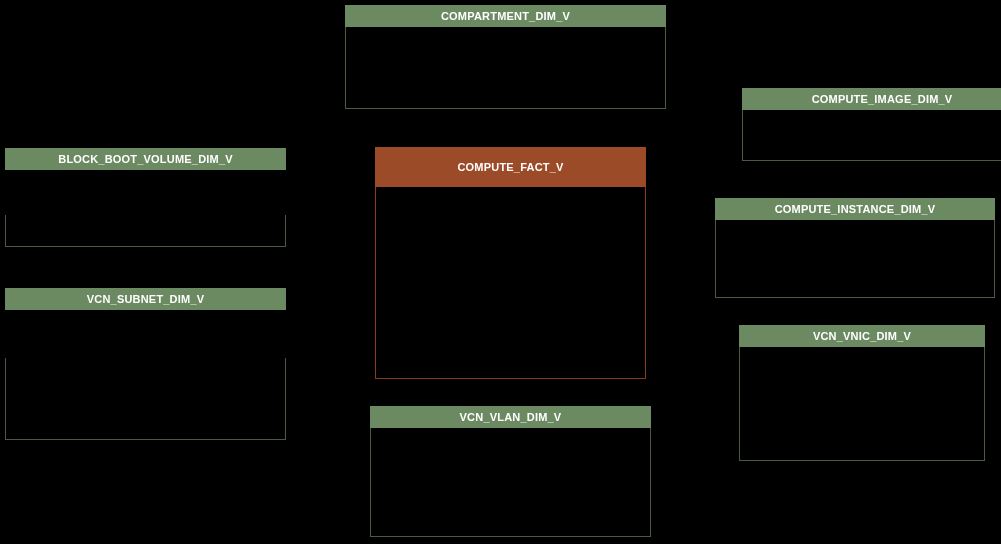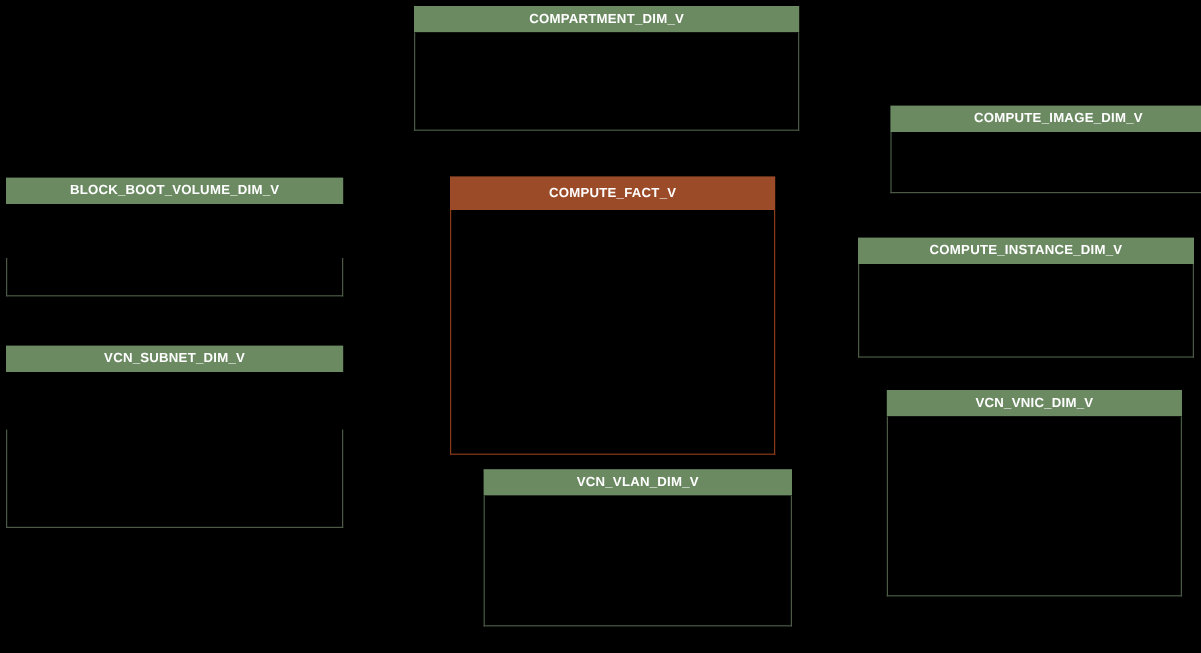--- a/index.html
+++ b/index.html
@@ -51,21 +51,21 @@
   .dim .table-header {
     background: #6b8a62;
     height: 22px;
   }
   .dim .table-body {
     border-color: #4a5a45;
   }
   
   .fact .table-header {
     background: #9c4b28;
-    height: 28px;
+    height: 40px;
   }
   .fact .table-body {
     border-color: #8b3a1a;
   }
 </style>
 </head>
 <body>
 
 <div id="canvas">
     <div class="table-box dim" style="left: 345px; top: 5px; width: 321px; height: 104px;">
@@ -85,21 +85,21 @@
       <div class="table-body"></div>
     </div>
     <div class="table-box dim" style="left: 715px; top: 198px; width: 280px; height: 100px; border-radius: 22px;">
       <div class="table-header">COMPUTE_INSTANCE_DIM_V</div>
       <div class="table-body"></div>
     </div>
     <div class="table-box dim" style="left: 5px; top: 288px; width: 281px; height: 152px; gap: 48px;">
       <div class="table-header">VCN_SUBNET_DIM_V</div>
       <div class="table-body"></div>
     </div>
-    <div class="table-box dim" style="left: 715px; top: 325px; width: 270px; height: 172px; padding-left: 24px;">
+    <div class="table-box dim" style="left: 715px; top: 325px; width: 270px; height: 136px; padding-left: 24px;">
       <div class="table-header">VCN_VNIC_DIM_V</div>
       <div class="table-body"></div>
     </div>
-    <div class="table-box dim" style="left: 370px; top: 391px; width: 257px; height: 131px; margin-left: 33px;">
+    <div class="table-box dim" style="left: 370px; top: 406px; width: 281px; height: 131px;">
       <div class="table-header">VCN_VLAN_DIM_V</div>
       <div class="table-body"></div>
     </div>
   </div>
 
 </body></html>

